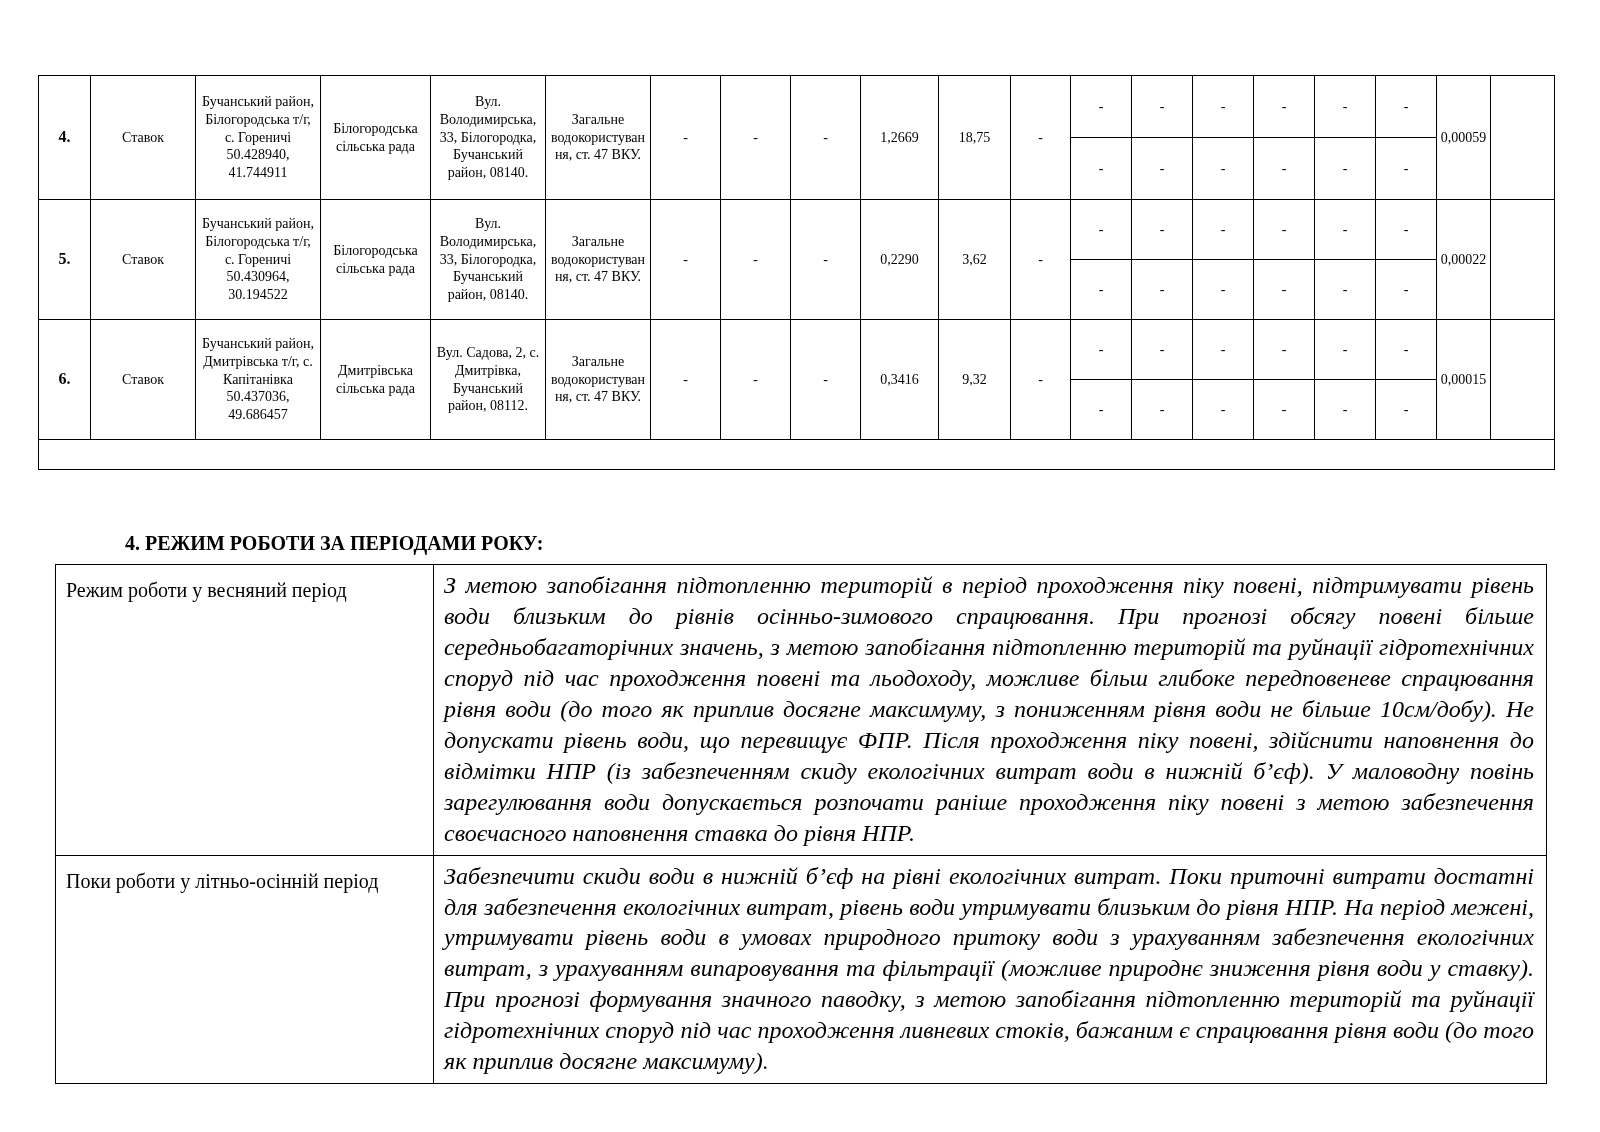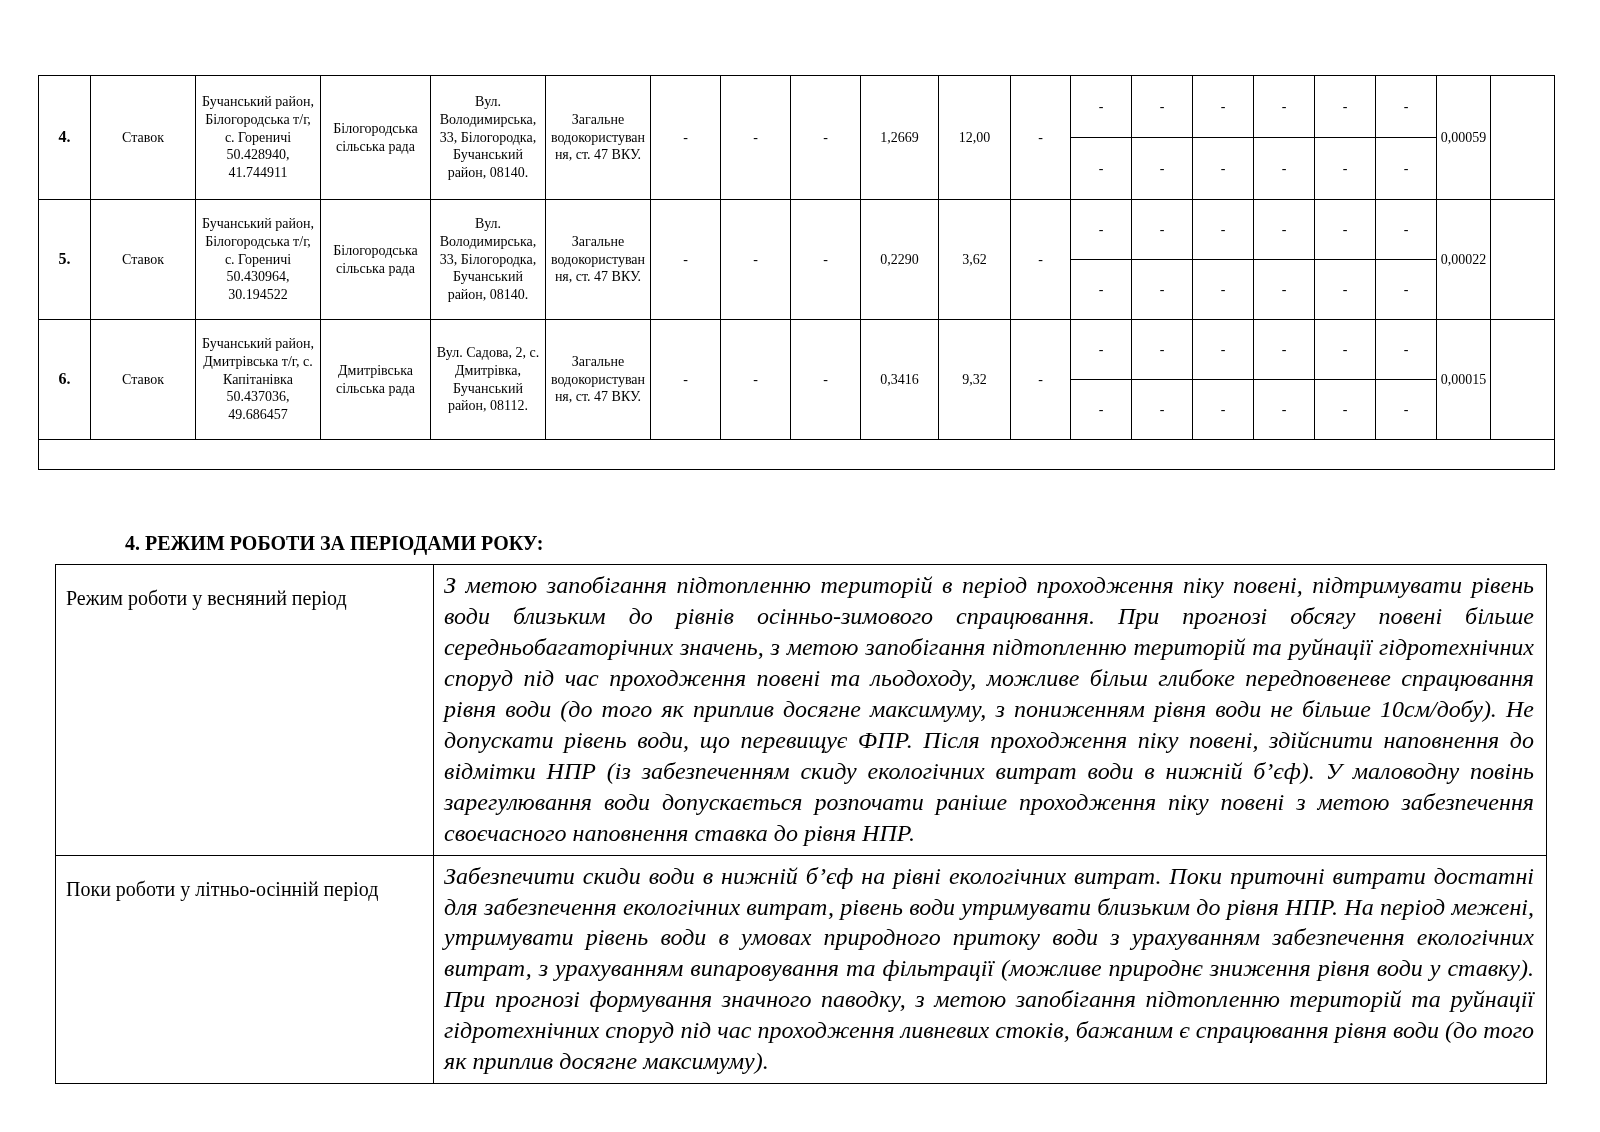--- a/index.html
+++ b/index.html
@@ -41,21 +41,21 @@
   }
 
   
   .modes { position: absolute; left: 55px; top: 564px; width: 1492px; }
   .modes td {
     border: 1px solid #000;
     vertical-align: top;
   }
   .modes td.mlabel {
     font-size: 20px;
-    padding: 20px 30px 6px 10px;
+    padding: 12px 30px 6px 10px;
     line-height: 1.3;
   }
   .modes td.mtext {
     font-size: 24px;
     font-style: italic;
     line-height: 1.29;
     text-align: justify;
     padding: 5px 12px 6px 10px;
   }
   .modes tr.mrow1 { height: 198px; }
@@ -95,21 +95,21 @@
         <td class="num" rowspan="2">4.</td>
         <td rowspan="2">Ставок</td>
         <td rowspan="2">Бучанський район, Білогородська т/г, с. Гореничі 50.428940, 41.744911</td>
         <td rowspan="2">Білогородська сільська рада</td>
         <td rowspan="2">Вул. Володимирська, 33, Білогородка, Бучанський район, 08140.</td>
         <td rowspan="2">Загальне водокористування, ст. 47 ВКУ.</td>
         <td rowspan="2">-</td>
         <td rowspan="2">-</td>
         <td rowspan="2">-</td>
         <td rowspan="2">1,2669</td>
-        <td rowspan="2">12,00</td>
+        <td rowspan="2">18,75</td>
         <td rowspan="2">-</td>
         <td>-</td>
         <td>-</td>
         <td>-</td>
         <td>-</td>
         <td>-</td>
         <td>-</td>
         <td class="brk" rowspan="2">0,00059</td>
         <td rowspan="2"></td>
       </tr>

